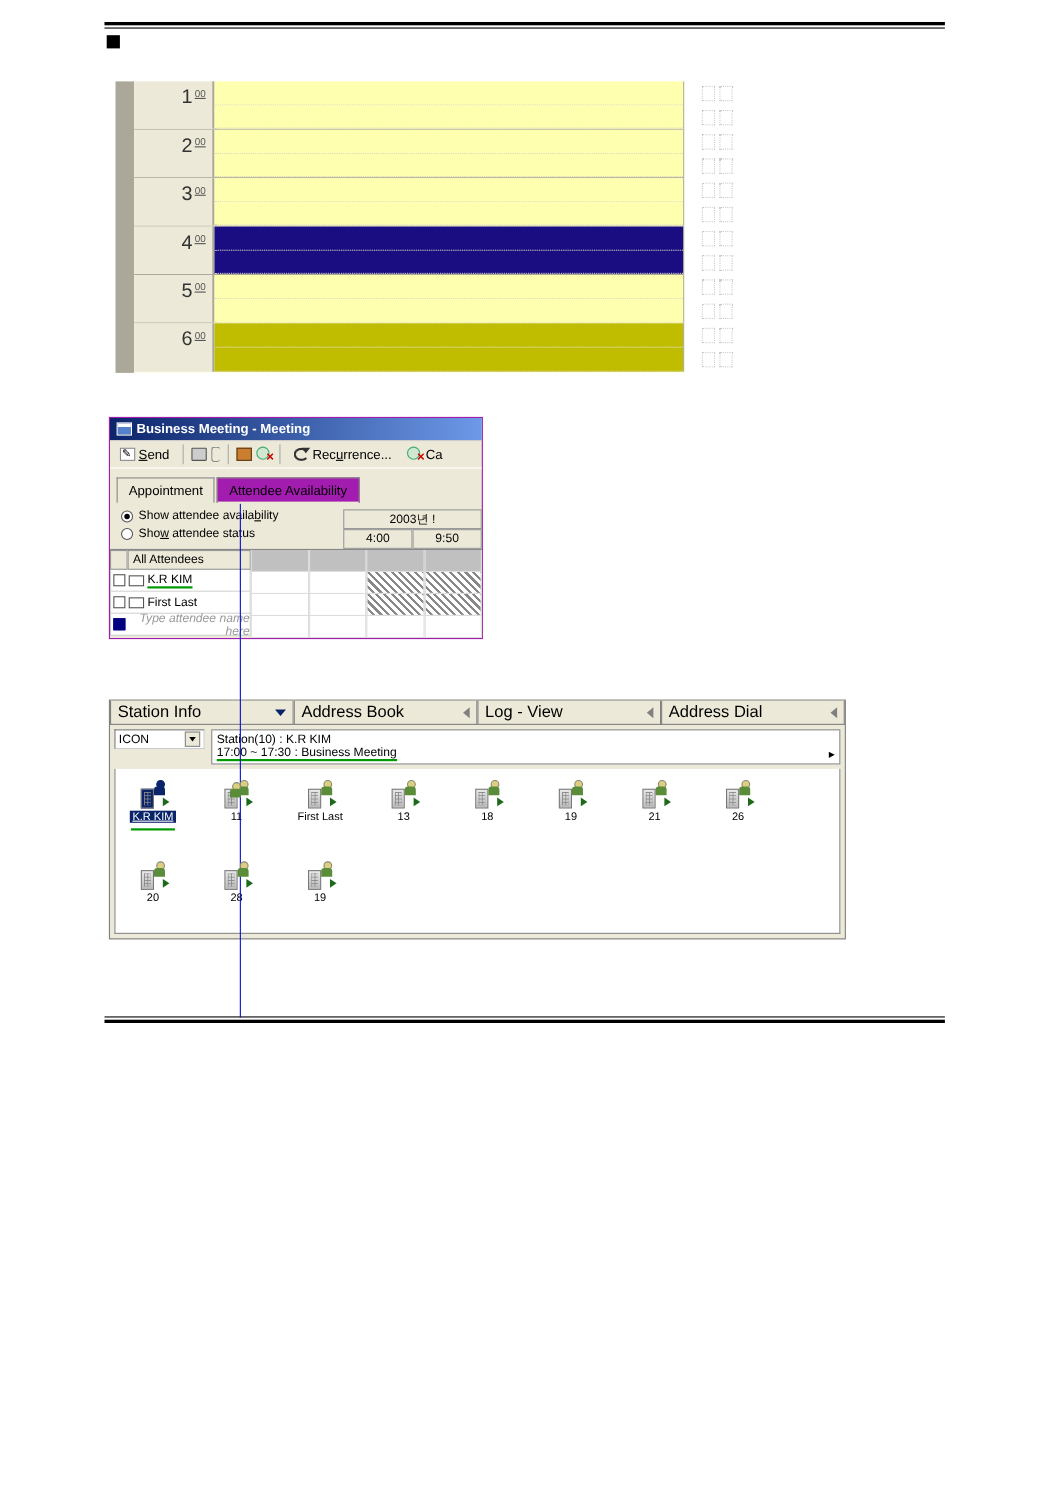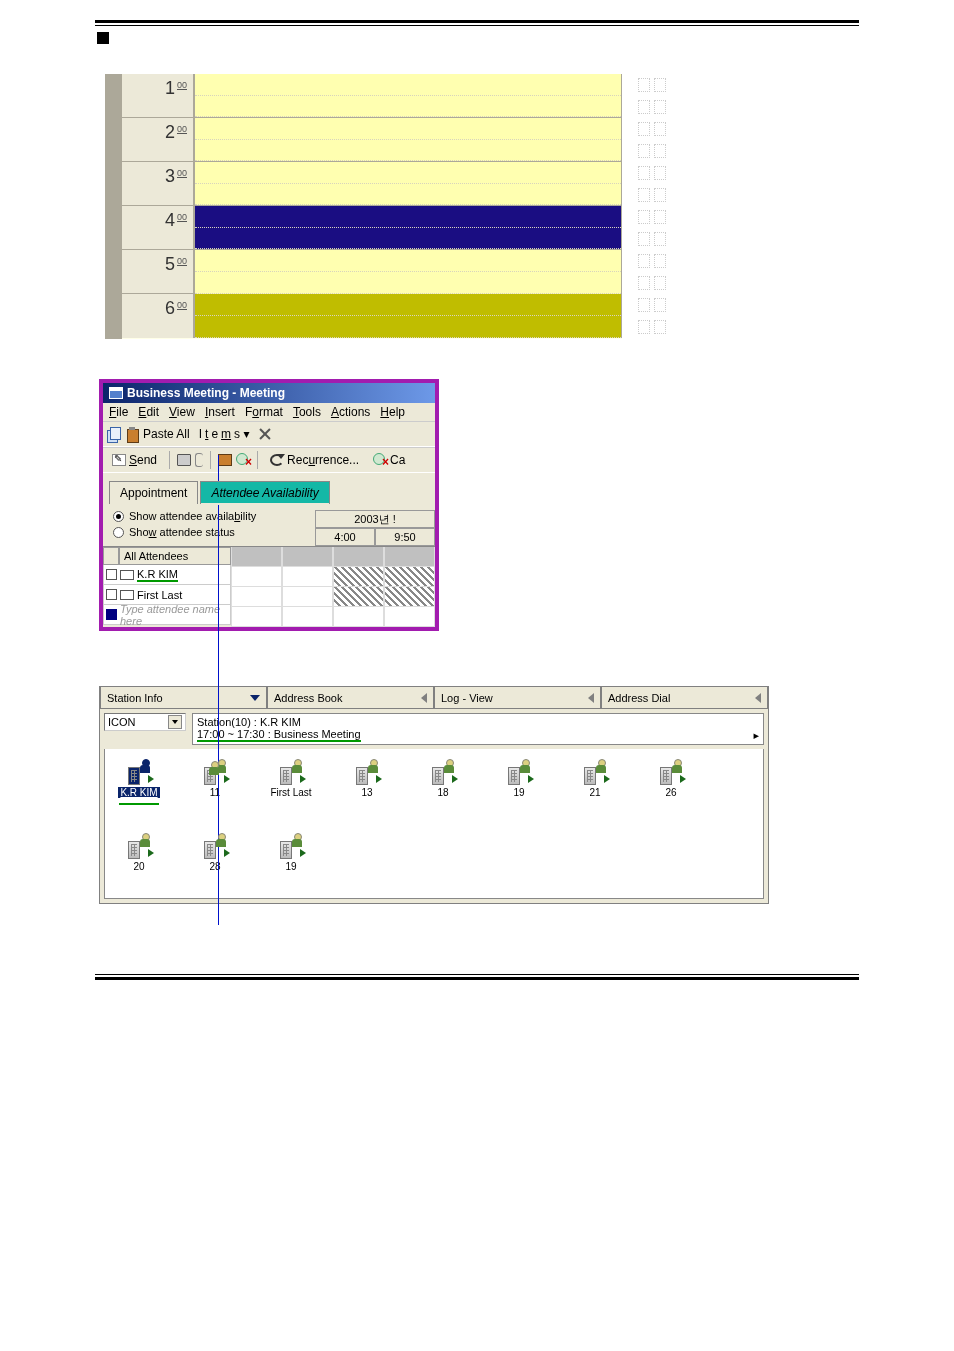--- a/index.html
+++ b/index.html
@@ -114,21 +114,21 @@
   width: 12px;
   height: 14px;
   margin-top: 4px;
 }
 
 
 .mtg-wrap {
   width: 340px;
   margin-left: 4px;
   margin-top: 40px;
-  border: 4px solid #a21caf;
+  border: 1px solid #a21caf;
   background: #ece9d8;
 }
 .title-bar {
   background: linear-gradient(90deg, #0b246a, #6d99e8);
   color: #fff;
   font-weight: bold;
   padding: 3px 6px;
   display: flex;
   align-items: center;
   gap: 4px;
@@ -164,21 +164,21 @@
   padding: 8px 6px 0 6px;
   gap: 2px;
 }
 .tab {
   border: 1px solid #888;
   border-bottom: none;
   background: #ece9d8;
   padding: 4px 10px;
   font-size: 12px;
 }
-.tab.active { background: #14b8a6; position: relative; z-index: 2; font-style: italic; }
+.tab.active { background: #a21caf; position: relative; z-index: 2; }
 .tab.active::after {
   content: '';
   position: absolute;
   left: 0; right: 0; bottom: -1px; height: 2px;
   background: #ece9d8;
 }
 .options {
   padding: 6px 10px;
   display: flex;
   flex-direction: column;
@@ -194,20 +194,21 @@
   border: 1px solid #555; background: #fff;
   display: inline-flex; align-items: center; justify-content: center;
 }
 .radio.sel::after { content: ''; width: 5px; height: 5px; border-radius: 50%; background: #000; }
 .sched-grid {
   display: flex;
   border-top: 1px solid #888;
 }
 .sched-left {
   width: 128px;
+  text-align: right;
 }
 .sched-hdr {
   border: 1px solid #999;
   height: 18px;
   display: flex;
   align-items: center;
   padding-left: 4px;
   font-size: 11px;
   background: #ece9d8;
 }
@@ -279,21 +280,21 @@
 }
 .s-tab {
   flex: 1;
   border: 1px solid #808080;
   border-top: none;
   background: #ece9d8;
   display: flex;
   align-items: center;
   justify-content: space-between;
   padding: 0 6px;
-  font-size: 11px;
+  font-size: 15px;
 }
 .s-tab.active { background: #ece9d8; }
 .s-tab-tri {
   width: 0; height: 0; border-left: 5px solid transparent; border-right: 5px solid transparent; border-top: 6px solid #0a246a;
 }
 .s-tab-arrow {
   width: 0; height: 0; border-top: 5px solid transparent; border-bottom: 5px solid transparent; border-right: 6px solid #808080;
 }
 .station-sel {
   display: flex;
@@ -592,39 +593,20 @@
           <div class="cal-mini-cell"></div>
           <div class="cal-mini-cell"></div>
         </div>
     </div>
   </div>
 
   <div class="mtg-wrap">
     <div class="title-bar">
       <span class="icon-win"></span>
       <span>Business Meeting - Meeting</span>
-    </div>
-    <div class="menu-bar">
-      <span class="menu-item"><u>F</u><span></span>ile</span>
-      <span class="menu-item"><u>E</u>dit</span>
-      <span class="menu-item"><u>V</u>iew</span>
-      <span class="menu-item"><u>I</u>nsert</span>
-      <span class="menu-item">F<u>o</u>rmat</span>
-      <span class="menu-item"><u>T</u>ools</span>
-      <span class="menu-item"><u>A</u>ctions</span>
-      <span class="menu-item"><u>H</u>elp</span>
-    </div>
-    <div class="tool-row">
-      <span class="icon-copy"></span>
-      <span class="icon-paste"></span>
-      <span>Paste All</span>
-      <span class="tool-btn">
-        I<u>t</u>e<u>m</u>s ▾
-      </span>
-      <span class="icon-x"></span>
     </div>
     <div class="tool-row">
       <span class="tool-btn">
         <span class="icon-pencil"></span>
         <span><u>S</u>end</span>
       </span>
       <span class="sep"></span>
       <span class="icon-print"></span>
       <span class="icon-clip"></span>
       <span class="sep"></span>

